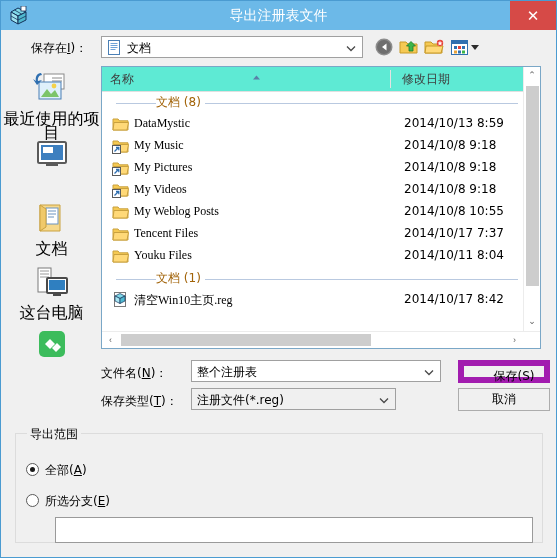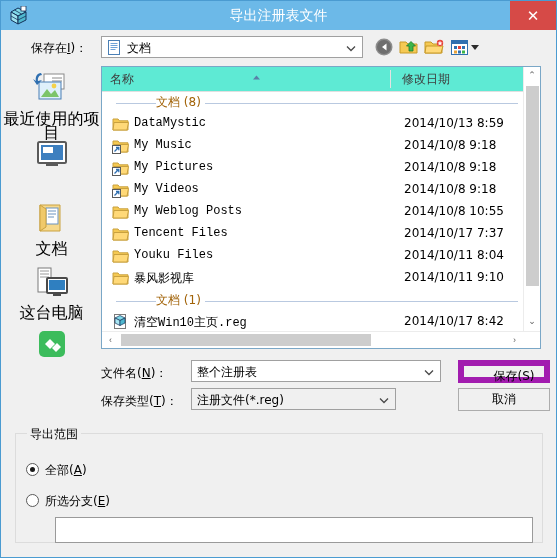--- a/index.html
+++ b/index.html
@@ -205,21 +205,21 @@
   .row .ricon {
     position: absolute;
     left: 10px; top: 3px;
     width: 17px; height: 16px;
   }
   .row .rname {
     position: absolute;
     left: 32px; top: 3px;
     font-size: 12px;
     color: #000;
-    font-family: Liberation Mono, monospace;
+    font-family: Liberation Serif, serif;
     white-space: nowrap;
   }
   .row .rdate {
     position: absolute;
     left: 302px; top: 3px;
     font-size: 12px;
     color: #000;
     font-family: "DejaVu Sans", sans-serif;
     white-space: nowrap;
   }
@@ -587,28 +587,20 @@
           <div class="rdate">2014/10/17 7:37</div>
         </div>
         <div class="row">
           <div class="ricon"><svg width="17" height="16" viewBox="0 0 17 16">
               <path d="M1 3 L6 3 L7.5 4.8 L16 4.8 L16 14 L1 14 Z" fill="#f5c953" stroke="#c9a13f"></path>
               <path d="M2 6.5 L16.5 6.5 L15 14 L1 14 Z" fill="#ffd978" stroke="#c9a13f"></path>
             </svg></div>
           <div class="rname">Youku Files</div>
           <div class="rdate">2014/10/11 8:04</div>
         </div>
-        <div class="row">
-          <div class="ricon"><svg width="17" height="16" viewBox="0 0 17 16">
-              <path d="M1 3 L6 3 L7.5 4.8 L16 4.8 L16 14 L1 14 Z" fill="#f5c953" stroke="#c9a13f"></path>
-              <path d="M2 6.5 L16.5 6.5 L15 14 L1 14 Z" fill="#ffd978" stroke="#c9a13f"></path>
-            </svg></div>
-          <div class="rname">暴风影视库</div>
-          <div class="rdate">2014/10/11 9:10</div>
-        </div>
         <div class="group-head">
           <div class="grule"></div>
           <div class="gtext">文档 (1)</div>
         </div>
         <div class="row">
           <div class="ricon"><svg width="17" height="16" viewBox="0 0 17 16">
               <rect x="2.5" y="0.5" width="11" height="14" fill="#ffffff" stroke="#7a7a7a"></rect>
               <polygon points="3,4 8,1.5 13,4 8,6.5" fill="#7fd8e8" stroke="#14325a" stroke-width="0.7"></polygon>
               <polygon points="3,4 8,6.5 8,11.5 3,9" fill="#a9e6f2" stroke="#14325a" stroke-width="0.7"></polygon>
               <polygon points="8,6.5 13,4 13,9 8,11.5" fill="#4fb8cf" stroke="#14325a" stroke-width="0.7"></polygon>

